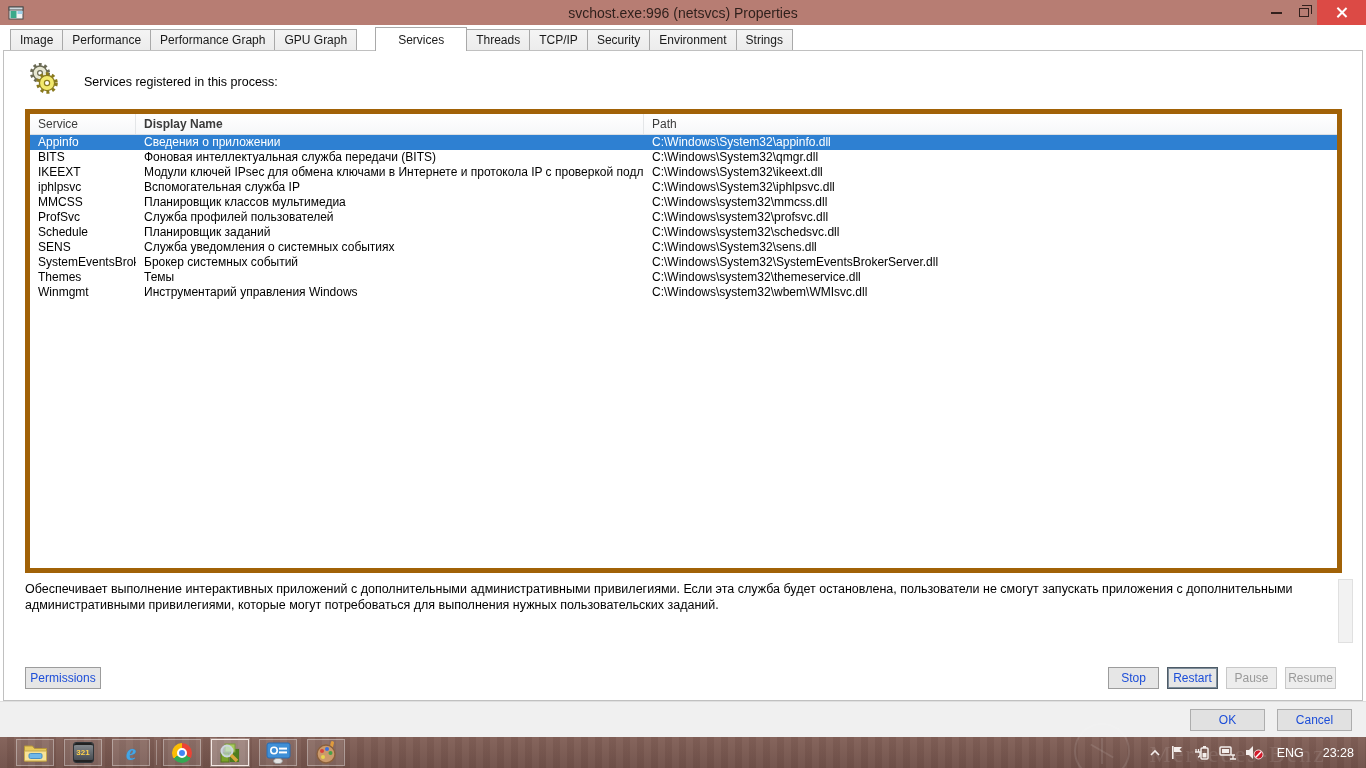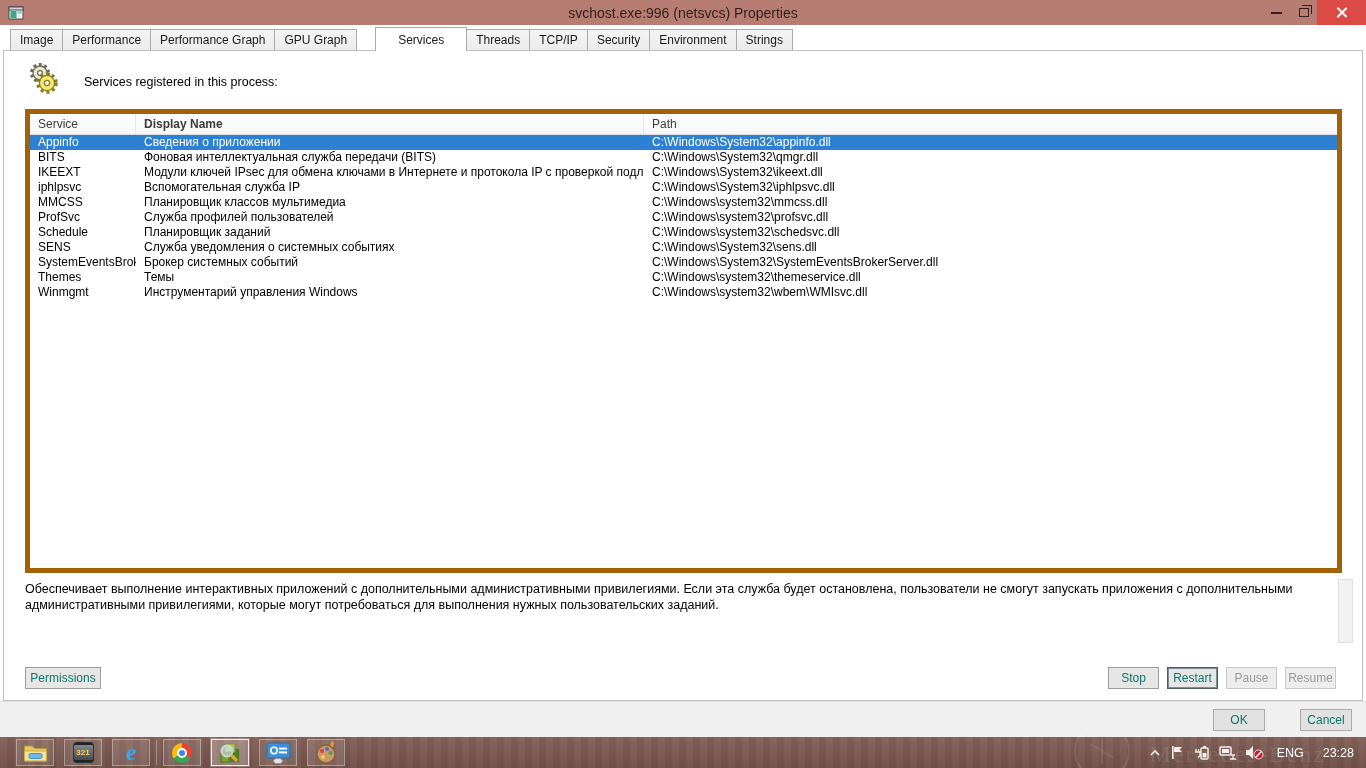--- a/index.html
+++ b/index.html
@@ -42,30 +42,30 @@
   .lv-row { display:flex; height:15px; font-size:12px; line-height:15px; color:#000; white-space:nowrap; }
   .lv-row > div { padding-left:8px; overflow:hidden; }
   .lv-row.selected { background:var(--selection,#2e80d2); color:#ffffff; }
   .c0 { width:106px; } .c1 { width:508px; } .c2 { flex:1; }
 
   
   .description { position:absolute; left:21px; top:531px; width:1302px; font-size:12.5px; line-height:15.5px; color:#000; }
   .desc-scrollbar { position:absolute; right:9px; top:528px; width:15px; height:64px; background:#f2f2f2; border:1px solid #e0e0e0; }
 
   
-  .btn { font-family:"Liberation Sans",sans-serif; font-size:12px; color:#0f766e; background:#e6e6e6; border:1px solid #9c9c9c; height:22px; }
+  .btn { font-family:"Liberation Sans",sans-serif; font-size:12px; color:#1d4ed8; background:#e6e6e6; border:1px solid #9c9c9c; height:22px; }
   .btn.default { border:1px solid #4e5b66; box-shadow:0 0 0 1px #7d8d9b inset; }
   .btn:disabled { color:#9a9a9a; border-color:#c8c8c8; background:#ededed; }
   .permissions-btn { position:absolute; left:21px; bottom:11px; width:76px; }
   .svc-buttons { position:absolute; right:26px; bottom:11px; display:flex; gap:8px; }
   .svc-buttons .btn { width:51px; }
 
   
   .footer { position:absolute; left:0; right:0; bottom:0; height:36px; background:#f0f0f0; border-top:1px solid #dfdfdf; }
-  .footer .btn { position:absolute; top:7px; width:52px; background:#e1e1e1; border-color:#adadad; }
+  .footer .btn { position:absolute; top:7px; width:75px; background:#e1e1e1; border-color:#adadad; }
   .footer .ok { right:101px; } .footer .cancel { right:14px; }
 
   
   .taskbar { position:absolute; left:0; right:0; bottom:0; height:31px;
              background:linear-gradient(rgba(255,255,255,.04),rgba(0,0,0,.10)), var(--taskbar,#7d5a51); }
   .taskbar::before { content:""; position:absolute; inset:0;
              background:repeating-linear-gradient(90deg, rgba(255,255,255,.03) 0 7px, rgba(0,0,0,.03) 7px 14px); }
   .tb-items { position:absolute; left:16px; top:2px; height:27px; display:flex; gap:10px; align-items:center; }
   .tb-item { width:38px; height:27px; display:flex; align-items:center; justify-content:center;
              background:rgba(255,255,255,.10); border:1px solid rgba(255,255,255,.35); }

